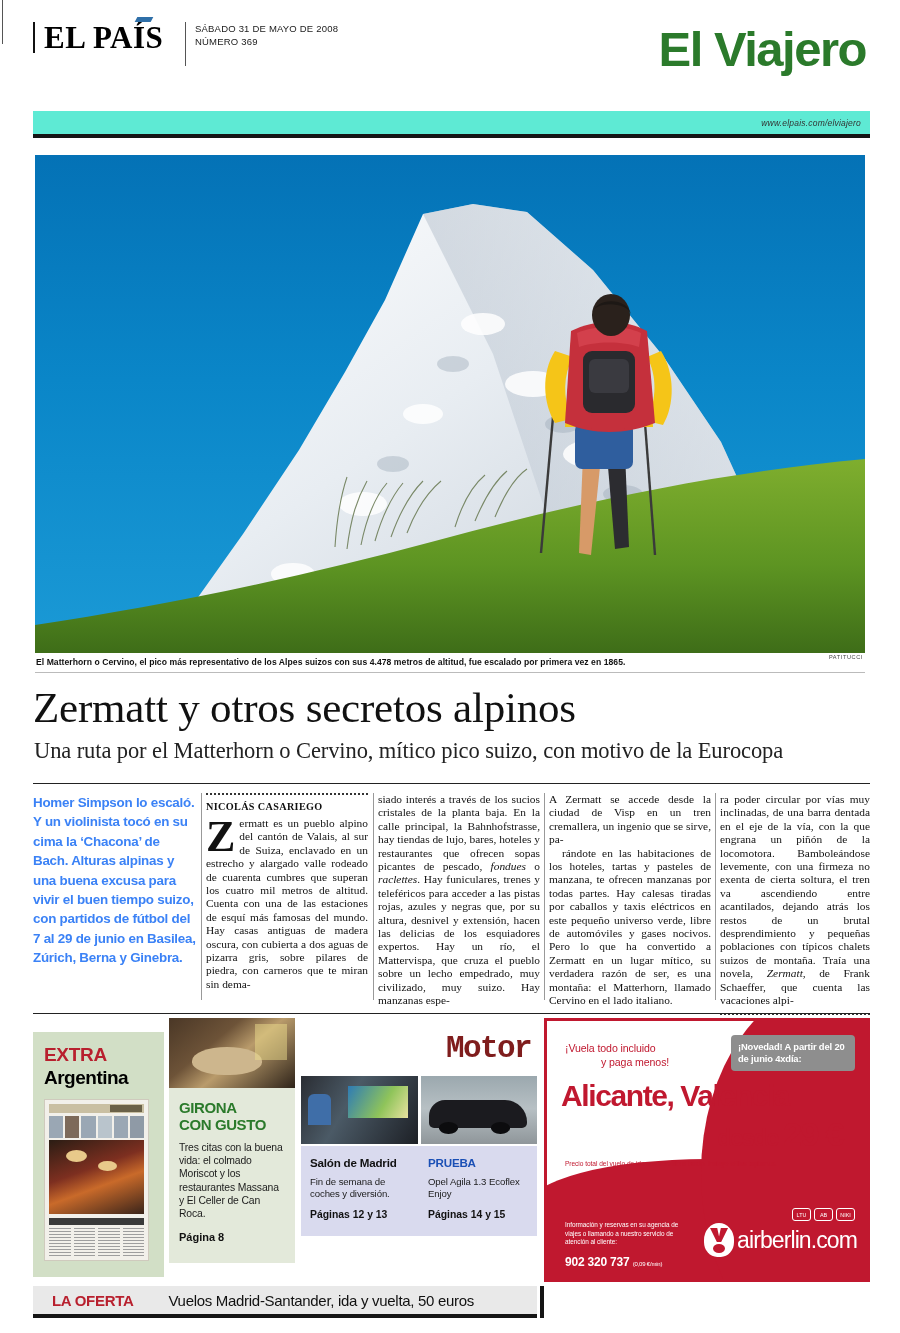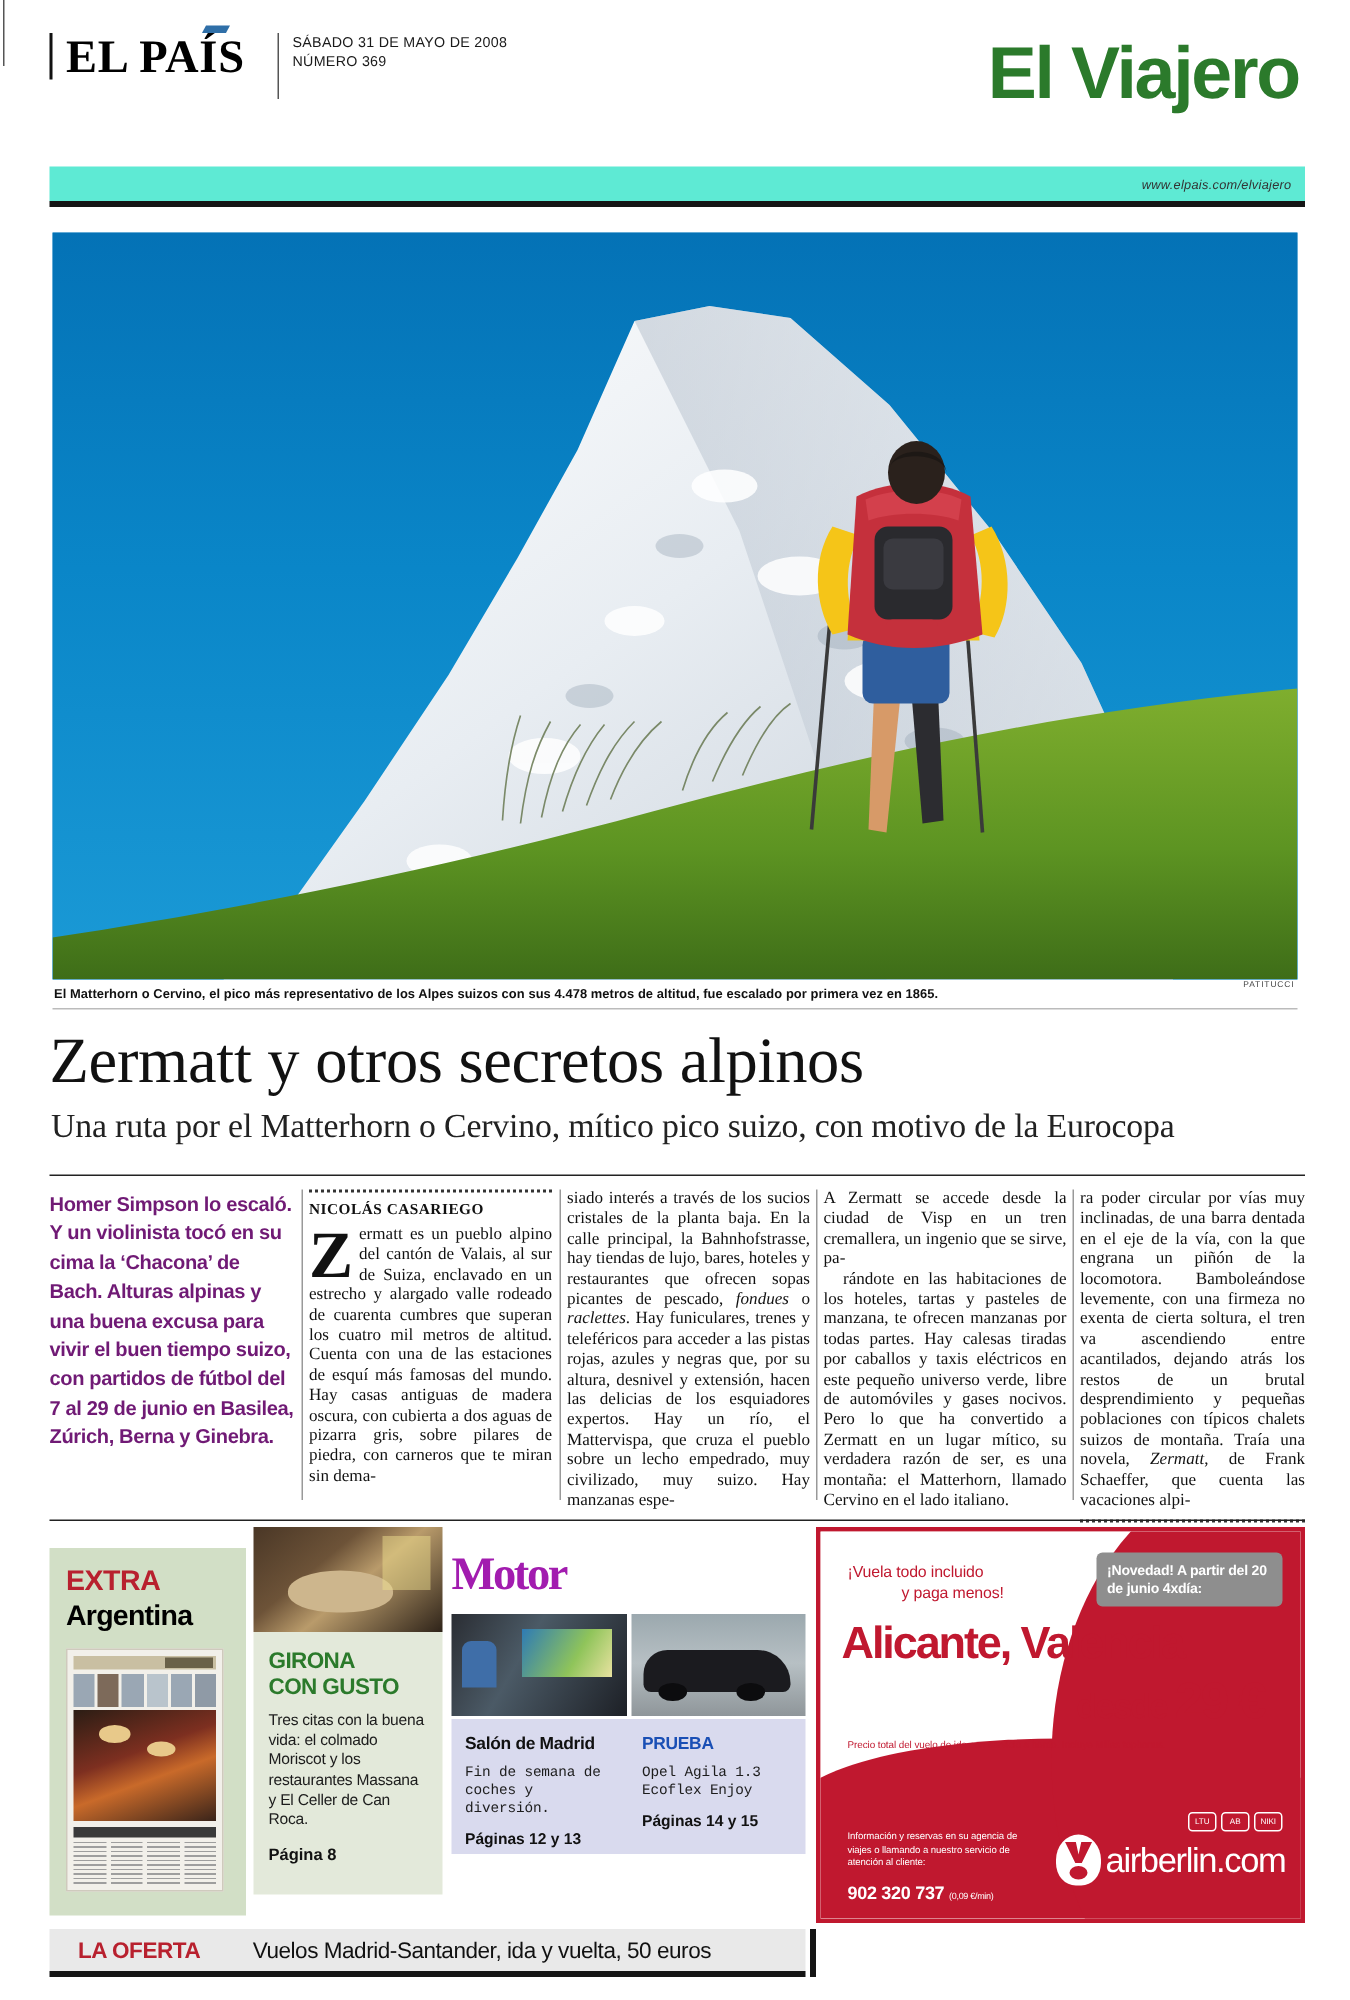--- a/index.html
+++ b/index.html
@@ -106,21 +106,21 @@
   .c1 { left: 0;     width: 165px; }
   .c2 { left: 173px; width: 162px; }
   .c3 { left: 345px; width: 162px; }
   .c4 { left: 516px; width: 162px; }
   .c5 { left: 687px; width: 150px; }
   .vline { position: absolute; top: 0; width: 1px; height: 207px; background: #999; }
 
   .lead {
     font-family: "Liberation Sans", sans-serif;
     font-weight: 700; font-size: 13.4px; line-height: 19.4px;
-    color: #701a75; letter-spacing: -0.25px;
+    color: #3b82f6; letter-spacing: -0.25px;
   }
   .dotrule {
     height: 4px; width: 100%;
     border-top: 2px dotted #333; margin-bottom: 4px;
   }
   .byline {
     font-family: "Liberation Serif", serif;
     font-weight: 700; font-size: 10.2px; letter-spacing: 0.35px;
     color: #111; margin-bottom: 5px;
   }
@@ -199,41 +199,41 @@
     line-height: 13.2px; color: #1c1c1c; margin-top: 8px; letter-spacing: -0.15px;
   }
   .gp-p {
     font-family: "Liberation Sans", sans-serif; font-weight: 700;
     font-size: 11px; color: #111; margin-top: 11px;
   }
 
   
   .p-motor { position: absolute; left: 268px; top: 2px; width: 236px; height: 245px; background:#fff; }
   .motor-logo {
-    font-family: Liberation Serif, serif; font-weight: 700;
-    font-size: 31px; color: #a21caf; letter-spacing: -1.6px;
+    font-family: Liberation Mono, monospace; font-weight: 700;
+    font-size: 31px; color: #7f1d1d; text-align: right; letter-spacing: -1.6px;
     padding: 14px 6px 0 0; line-height: 34px;
   }
   .motor-photos { display: flex; gap: 3px; margin-top: 10px; }
   .mph { width: 50%; height: 68px; position: relative; overflow: hidden; }
   .mph.a { background: linear-gradient(120deg,#2a2d33 0%,#4b5a66 40%,#1d2026 100%); }
   .mph.a:before{content:"";position:absolute;left:40%;top:14%;width:52%;height:48%;background:linear-gradient(120deg,#2e7bb5,#8fc45a 60%,#e8e2a0);}
   .mph.a:after{content:"";position:absolute;left:6%;top:26%;width:20%;height:46%;background:#3f6ea8;border-radius:6px 6px 0 0;}
   .mph.b { background: linear-gradient(180deg,#9ba8ae 0%,#b7c0c4 48%,#8f969a 100%); }
   .mph.b:before{content:"";position:absolute;left:7%;top:36%;width:84%;height:40%;background:#1b1b1f;border-radius:16px 22px 5px 5px;}
   .mph.b:after{content:"";position:absolute;left:16%;top:68%;width:16%;height:17%;background:#0c0c0e;border-radius:50%;box-shadow:52px 0 0 #0c0c0e;}
   .motor-box { background: #d9daee; height: 90px; display: flex; margin-top: 2px; }
   .mbx { width: 50%; padding: 10px 9px 0 9px; }
   .mbx .h {
     font-family: "Liberation Sans", sans-serif; font-weight: 700;
     font-size: 11.6px; color: #111; letter-spacing: -0.2px;
   }
   .mbx .h.blue { color: #1a4fb5; }
   .mbx .d {
-    font-family: Liberation Mono, monospace; font-size: 9.6px;
+    font-family: Liberation Sans, sans-serif; font-size: 9.6px;
     line-height: 12px; color: #1c1c1c; margin-top: 7px; letter-spacing: -0.1px;
   }
   .mbx .p {
     font-family: "Liberation Sans", sans-serif; font-weight: 700;
     font-size: 10.4px; color: #111; margin-top: 9px;
   }
 
   
   .p-ad {
     position: absolute; left: 511px; top: 2px; width: 326px; height: 264px;

